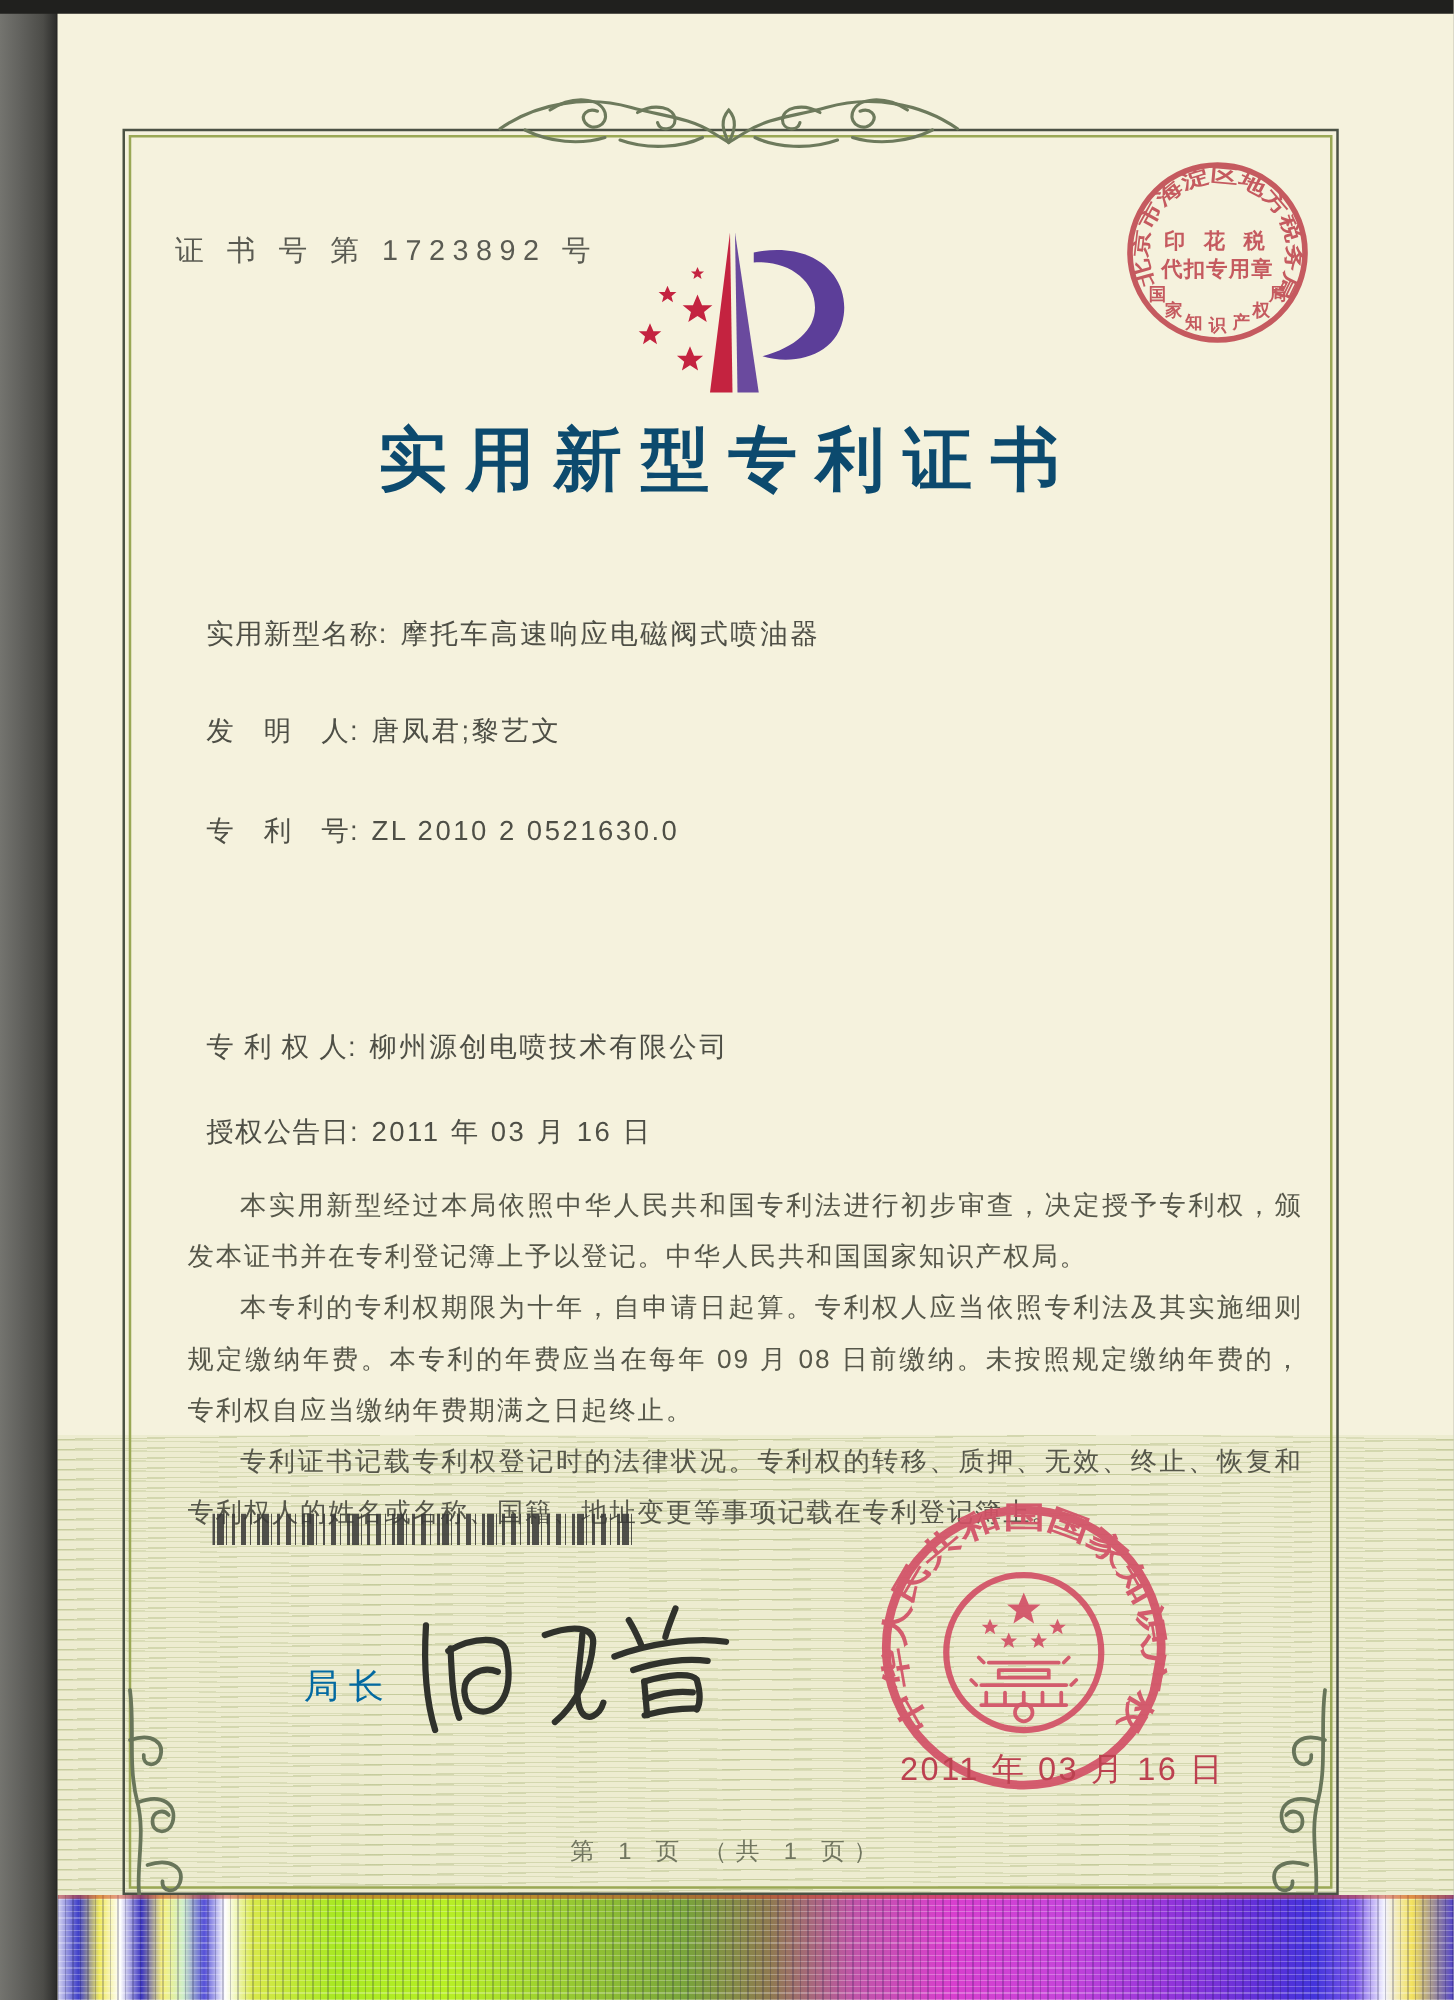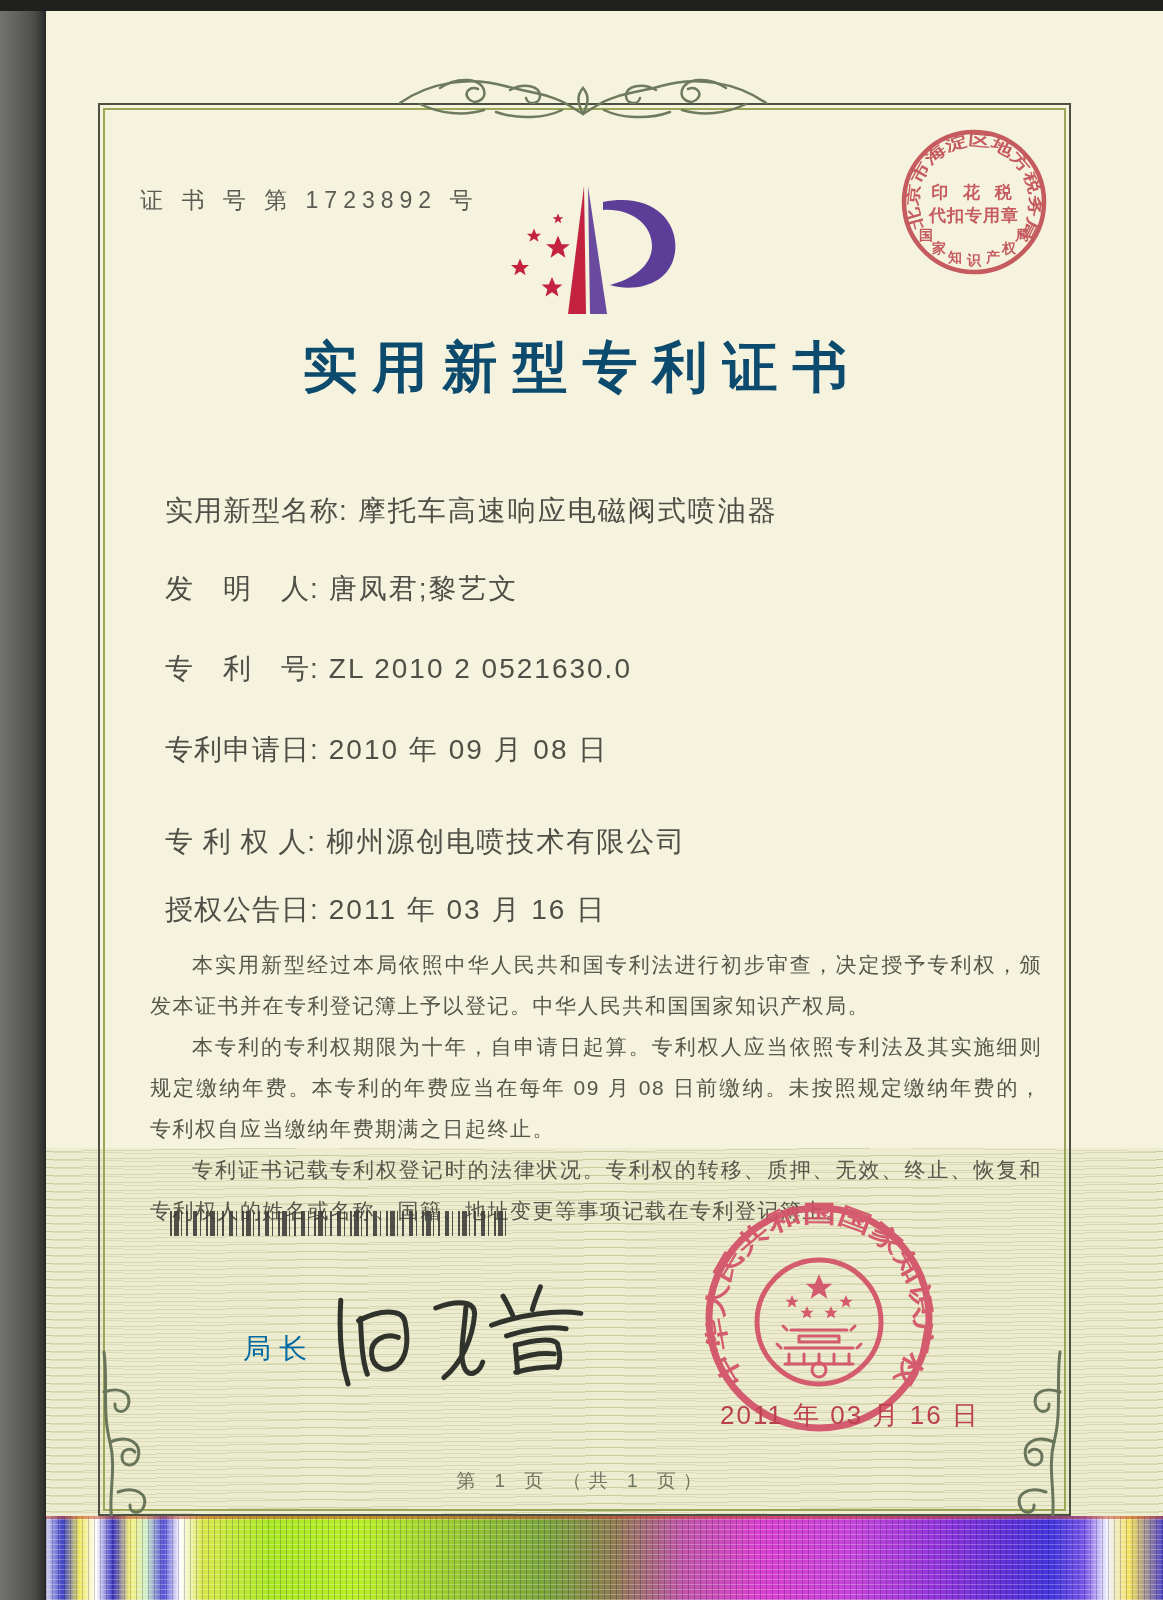--- a/index.html
+++ b/index.html
@@ -34,21 +34,21 @@
          #a8e822 20%, #b8ef25 28%, #96c832 37%, #79a43b 45%,
          #8f7a50 51%, #c055a8 57%, #d83fce 64%, #c644da 72%,
          #9034da 80%, #6030d8 86%, #4334dc 90%, #7a57e8 93%,
          #f2f2ff 95%, #f3e25e 97%, #5244c8 100%);
      box-shadow: inset 0 3px 0 rgba(205,75,45,0.55);}
 
   
   #cert-no{left:140px;top:185px;font-size:23px;color:#5a5b52;letter-spacing:6px;z-index:3;}
   #title{left:98px;top:331px;width:969px;text-align:center;font-size:55px;font-weight:bold;
          color:#0c4a6e;letter-spacing:15px;z-index:3;}
-  .field{position:absolute;left:165px;font-size:28px;color:#4e4f46;z-index:3;white-space:nowrap;}
+  .field{position:absolute;left:165px;font-size:22px;color:#4e4f46;z-index:3;white-space:nowrap;}
   .field .lab{letter-spacing:1px;}
   .field .val{margin-left:10px;letter-spacing:2px;}
   #f1{top:492px;} #f2{top:570px;} #f3{top:650px;} #f4{top:731px;} #f5{top:811px;margin-top:12px;} #f6{top:891px;}
 
   #paras{left:150px;top:944px;width:892px;z-index:3;}
   #paras p{margin:0;font-size:21px;line-height:41px;color:#56574a;text-align:justify;
            text-indent:2em;letter-spacing:1.5px;}
 
   #barcode{left:170px;top:1211px;width:338px;height:25px;z-index:3;opacity:.88;
      background:
@@ -121,23 +121,20 @@
 
   <div class="field" id="f1">
     <span class="lab">实用新型名称:</span><span class="val">摩托车高速响应电磁阀式喷油器</span>
   </div>
   <div class="field" id="f2">
     <span class="lab">发　明　人:</span><span class="val">唐凤君;黎艺文</span>
   </div>
   <div class="field" id="f3">
     <span class="lab">专　利　号:</span><span class="val">ZL 2010 2 0521630.0</span>
   </div>
-  <div class="field" id="f4">
-    <span class="lab">专利申请日:</span><span class="val">2010 年 09 月 08 日</span>
-  </div>
   <div class="field" id="f5">
     <span class="lab">专 利 权 人:</span><span class="val">柳州源创电喷技术有限公司</span>
   </div>
   <div class="field" id="f6">
     <span class="lab">授权公告日:</span><span class="val">2011 年 03 月 16 日</span>
   </div>
 
   <div class="abs" id="paras">
     <p>本实用新型经过本局依照中华人民共和国专利法进行初步审查，决定授予专利权，颁发本证书并在专利登记簿上予以登记。中华人民共和国国家知识产权局。</p>
     <p>本专利的专利权期限为十年，自申请日起算。专利权人应当依照专利法及其实施细则规定缴纳年费。本专利的年费应当在每年 09 月 08 日前缴纳。未按照规定缴纳年费的，专利权自应当缴纳年费期满之日起终止。</p>

